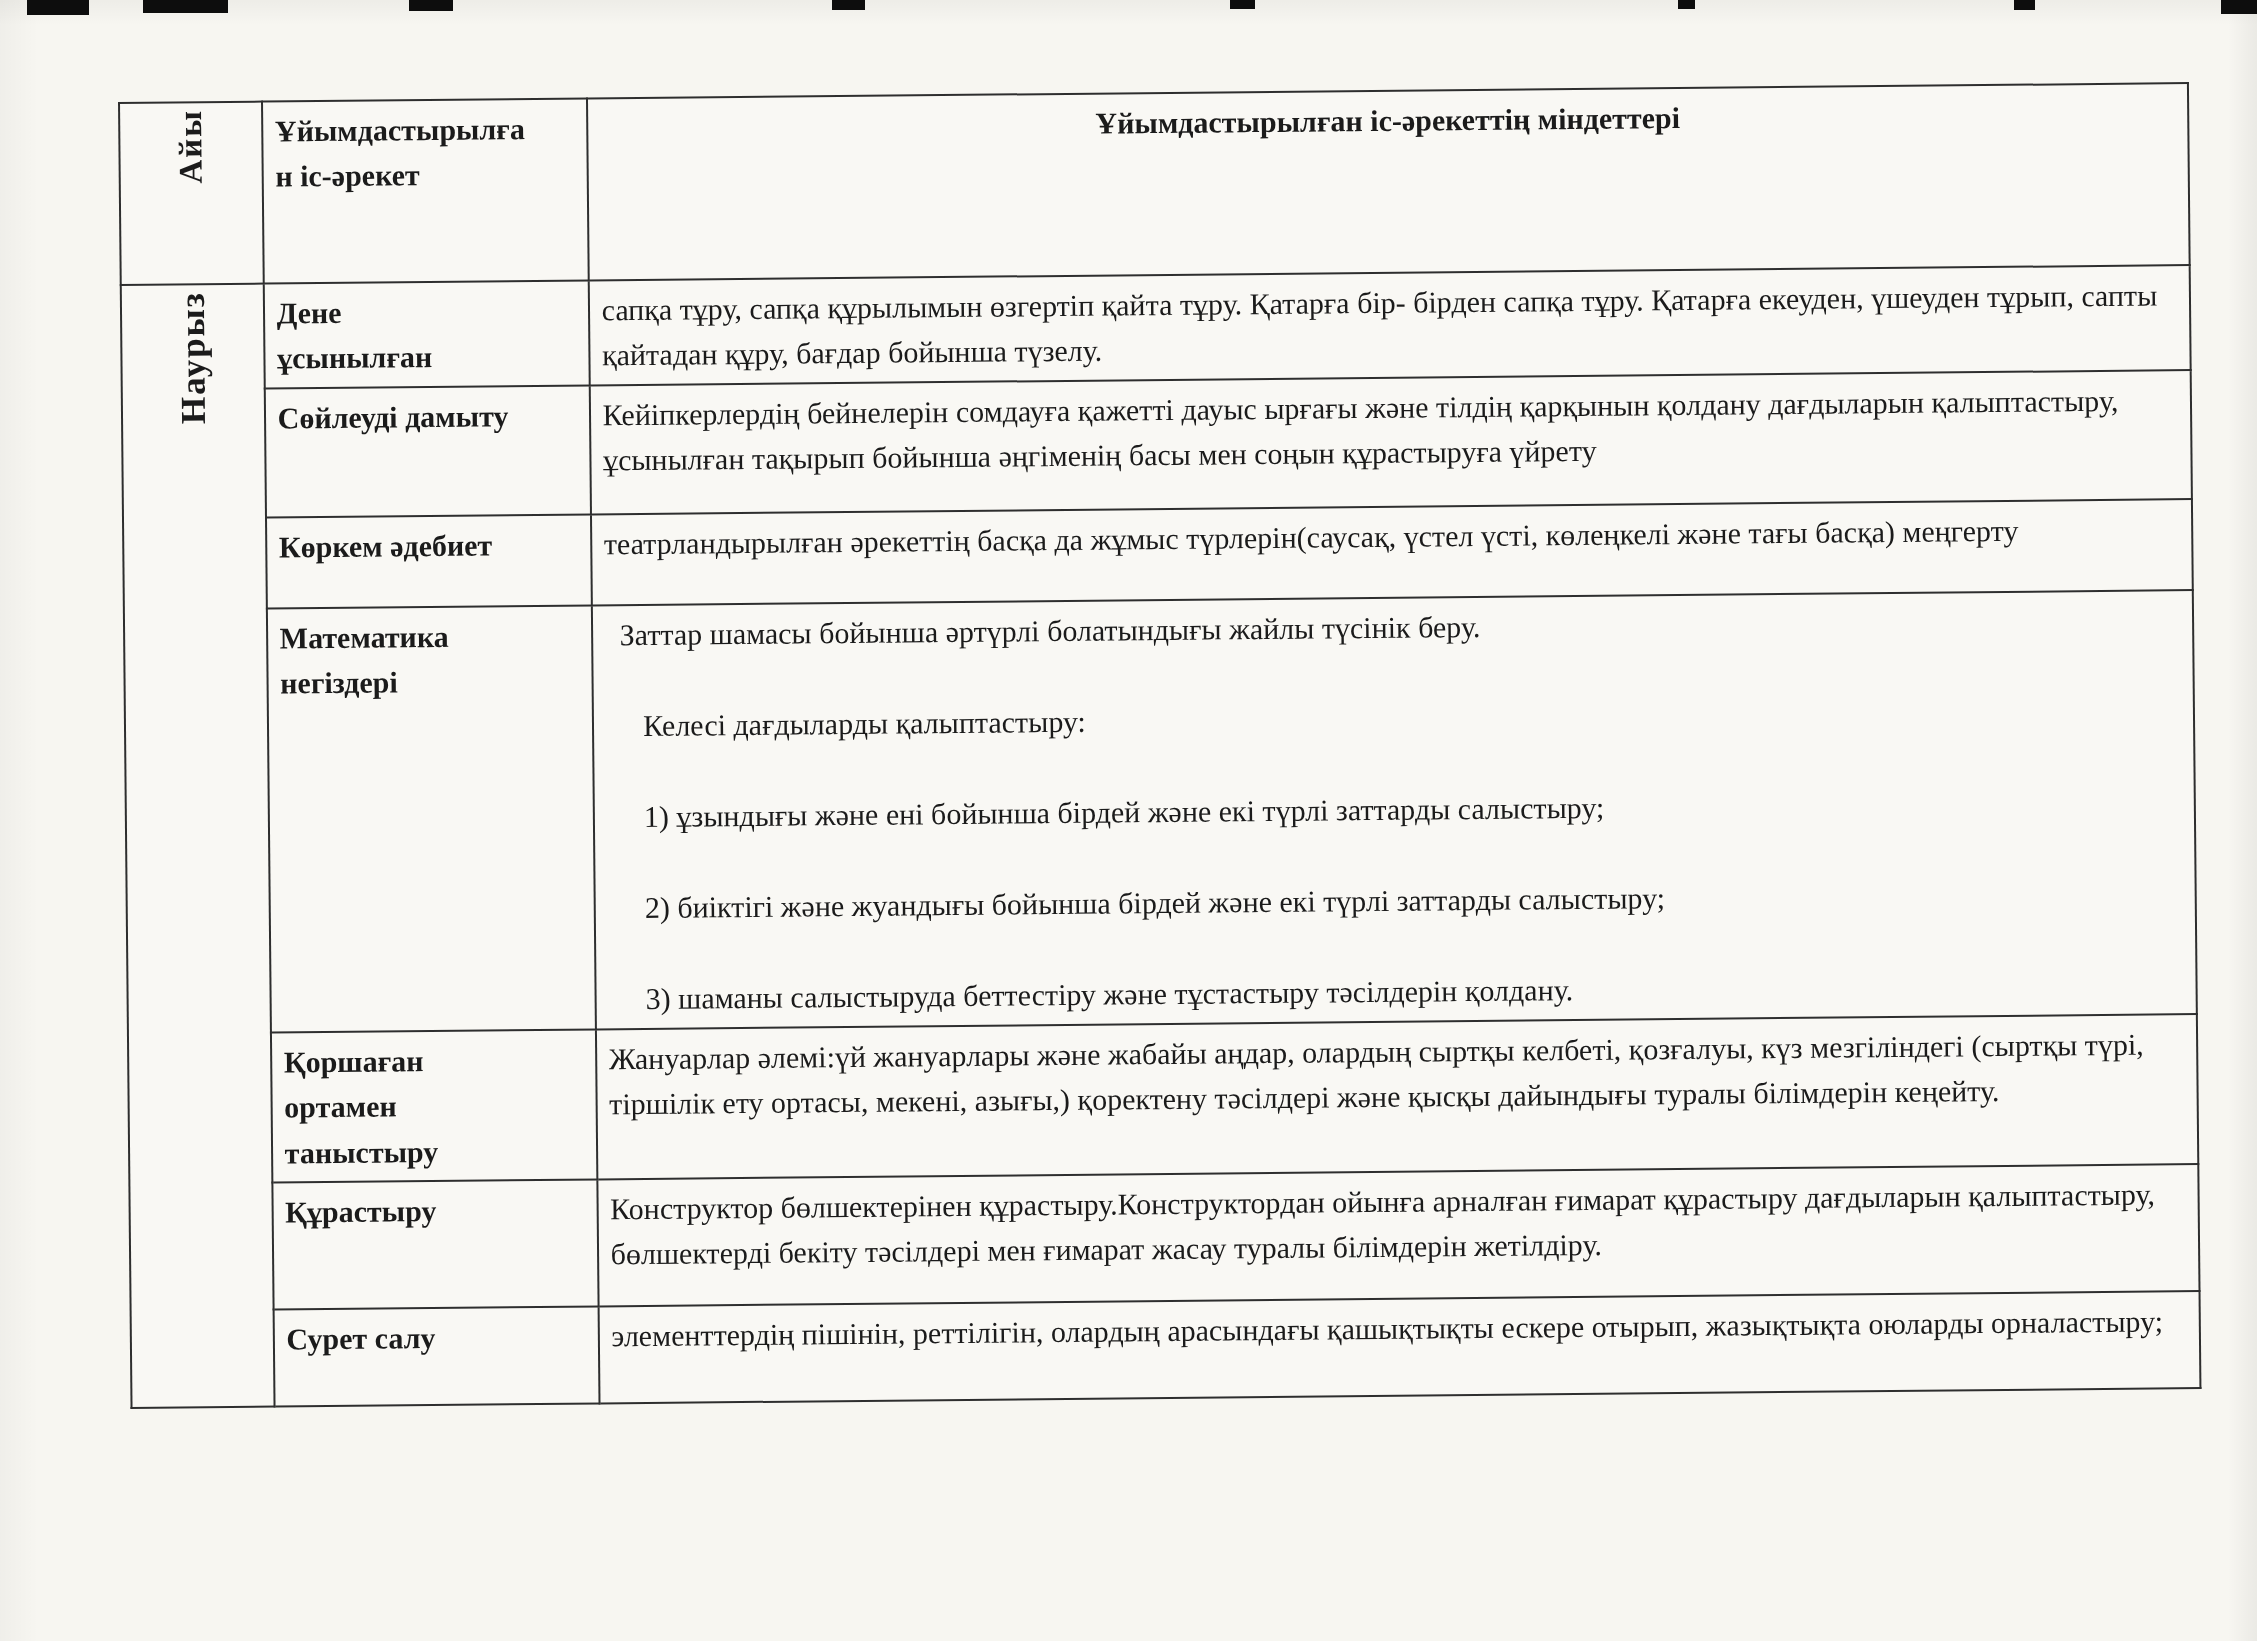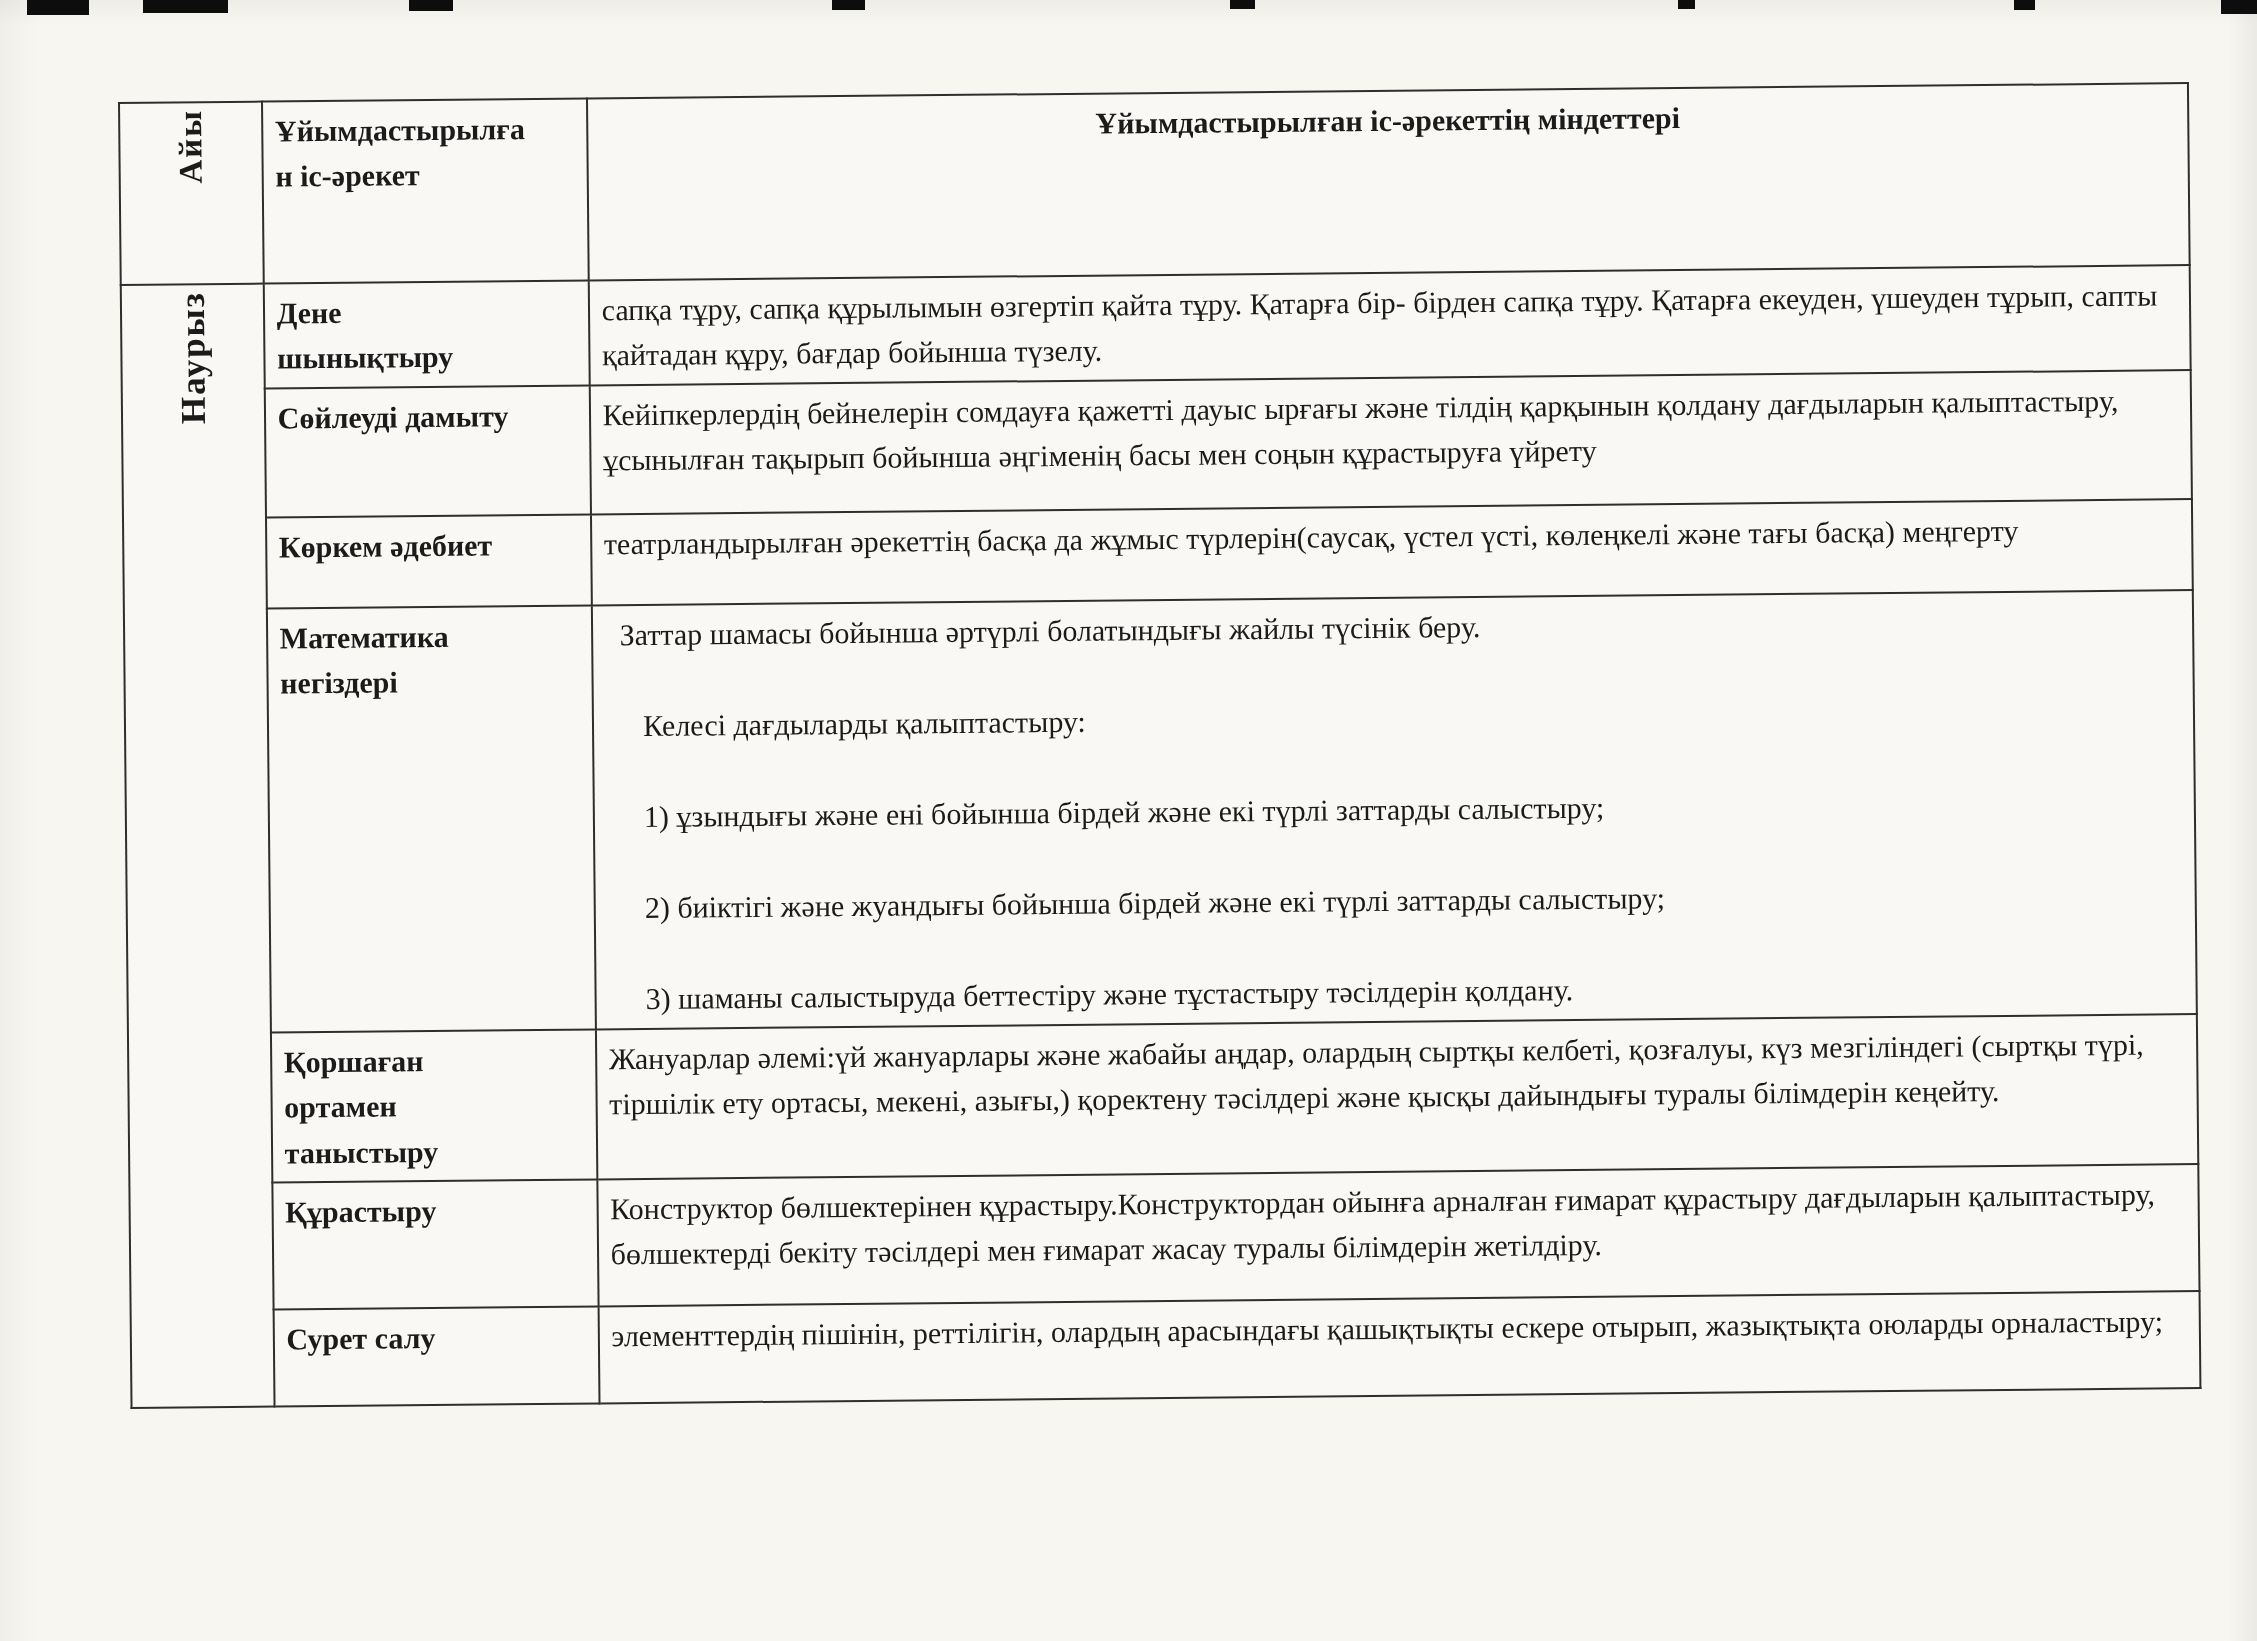--- a/index.html
+++ b/index.html
@@ -149,21 +149,21 @@
         <span>Ұйымдастырылған іс-әрекеттің міндеттері</span>
       </th>
     </tr>
 
     <tr class="row-0">
       <td class="month-body-cell" rowspan="7">
         <span class="vtext">Наурыз</span>
       </td>
       <td class="activity-cell">
         <span class="pre">Дене
-шынықтыру</span>
+ұсынылған</span>
       </td>
       <td class="tasks-cell">
         <span class="pre">сапқа тұру, сапқа құрылымын өзгертіп қайта тұру. Қатарға бір- бірден сапқа тұру. Қатарға екеуден, үшеуден тұрып, сапты қайтадан құру, бағдар бойынша түзелу.</span>
       </td>
     </tr>
 
     <tr class="row-1">
       <td class="activity-cell">
         <span class="pre">Сөйлеуді дамыту</span>
       </td>

